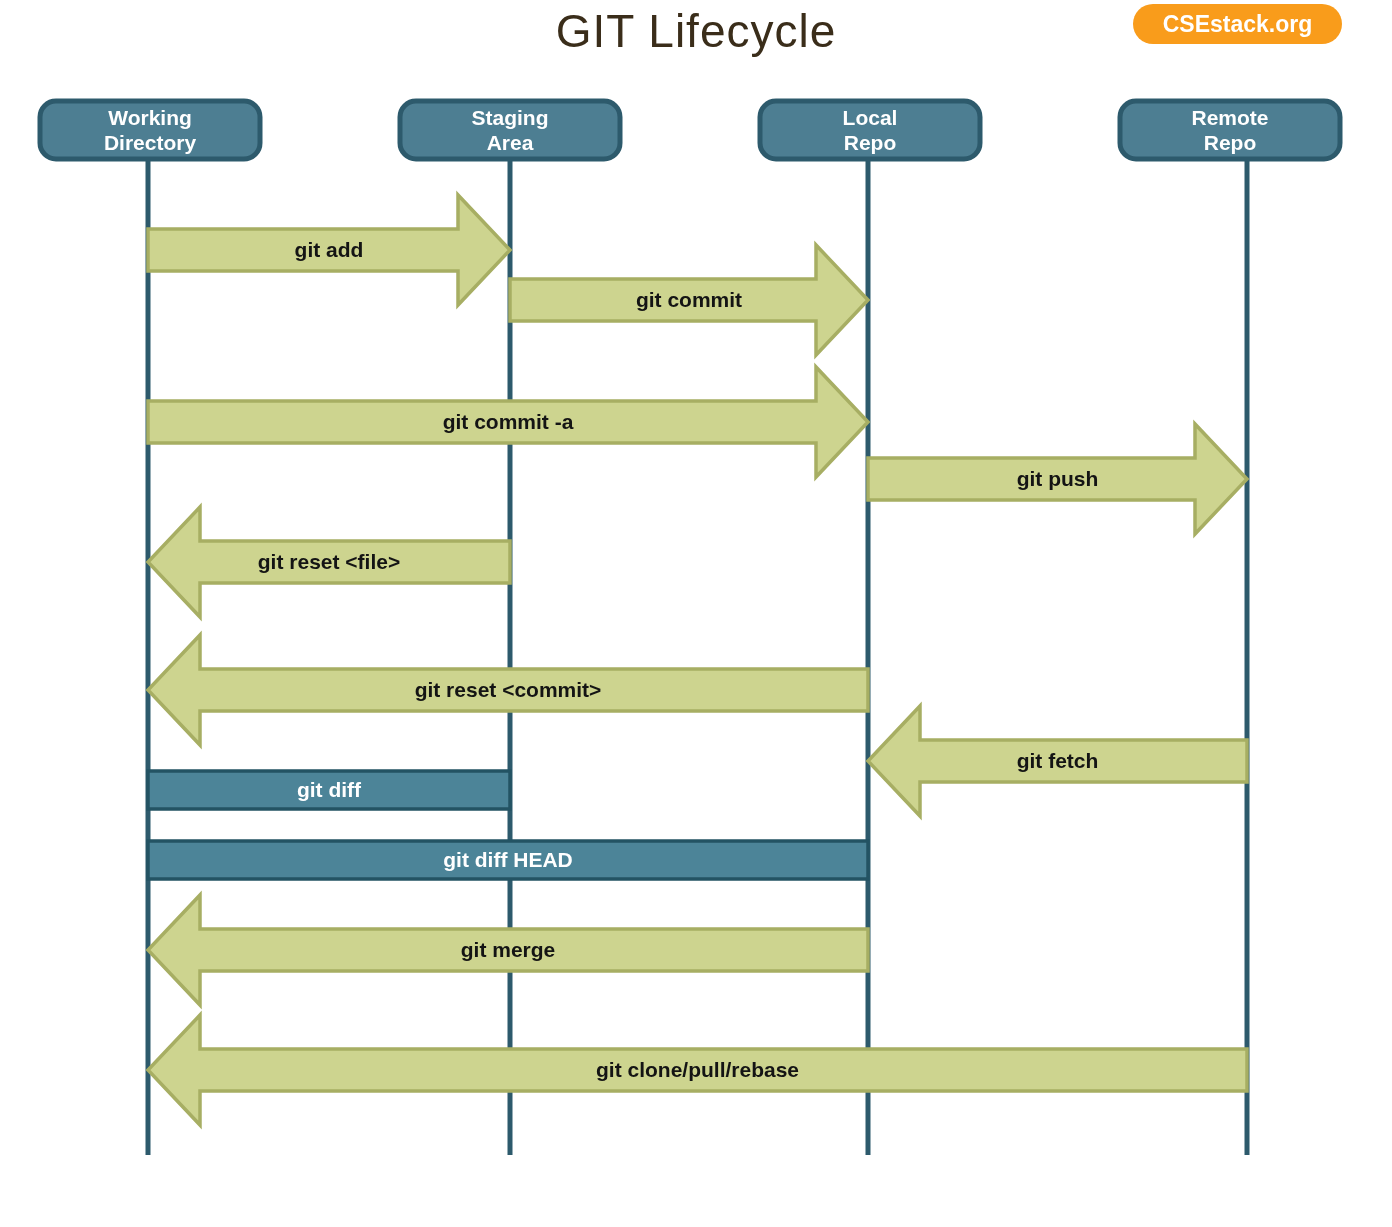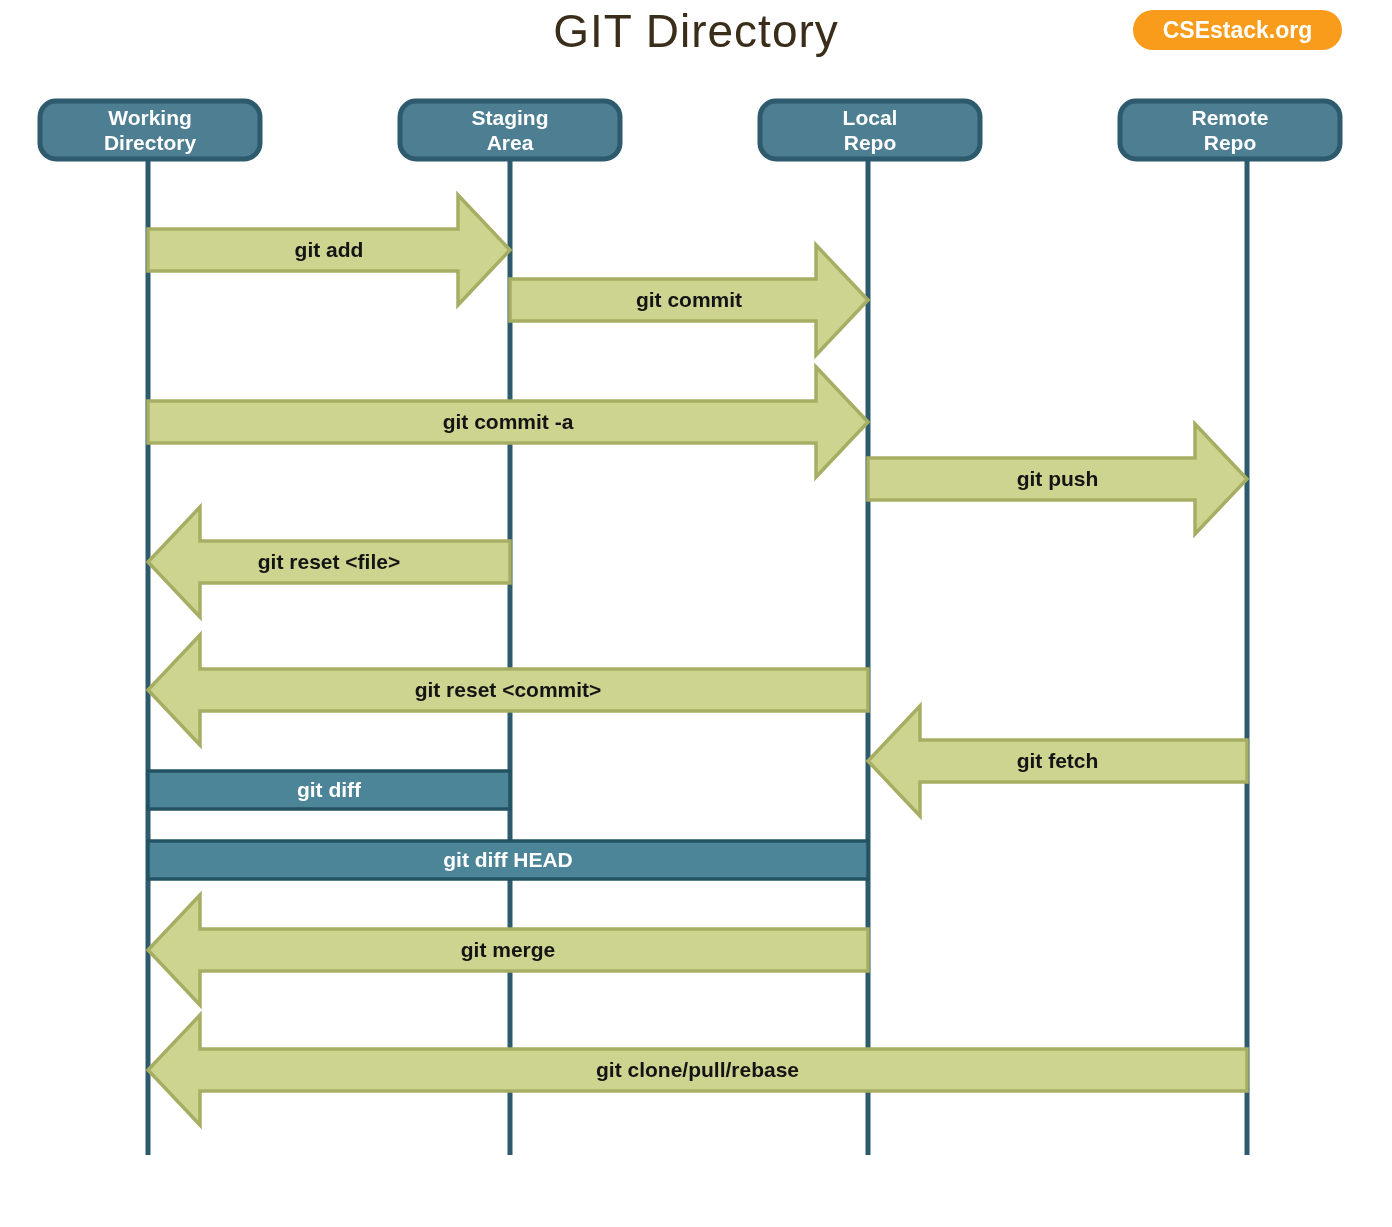--- a/index.html
+++ b/index.html
@@ -17,40 +17,40 @@
     left: 0;
     width: 100%;
     text-align: center;
     font-size: 46px;
     font-weight: 400;
     color: #3a2d1a;
     letter-spacing: 1px;
   }
   .badge {
     position: absolute;
-    top: 10px;
+    top: 4px;
     right: 50px;
     width: 209px;
     height: 40px;
     line-height: 40px;
     text-align: center;
     background: #f99c1b;
     color: #ffffff;
     font-size: 23px;
     font-weight: 700;
     border-radius: 21px;
   }
   svg#diagram { position: absolute; top: 0; left: 0; }
   svg text { font-family: "Liberation Sans", sans-serif; }
 </style>
 </head>
 <body>
 
 <div class="canvas">
-  <div class="page-title">GIT Directory</div>
+  <div class="page-title">GIT Lifecycle</div>
   <div class="badge">CSEstack.org</div>
   <svg id="diagram" width="1392" height="1227" viewBox="0 0 1392 1227">
       <line x1="148" y1="159" x2="148" y2="1155" stroke="#2d5a6c" stroke-width="5"></line>
       <line x1="510" y1="159" x2="510" y2="1155" stroke="#2d5a6c" stroke-width="5"></line>
       <line x1="868" y1="159" x2="868" y2="1155" stroke="#2d5a6c" stroke-width="5"></line>
       <line x1="1247" y1="159" x2="1247" y2="1155" stroke="#2d5a6c" stroke-width="5"></line>
       <g>
         <polygon points="148,229 458,229 458,195 510,250 458,305 458,271 148,271" fill="#cdd48f" stroke="#a7ae63" stroke-width="3.5" stroke-linejoin="miter"></polygon>
         <text x="329" y="257" text-anchor="middle" font-size="21" font-weight="bold" fill="#141414">git add</text>
       </g>

